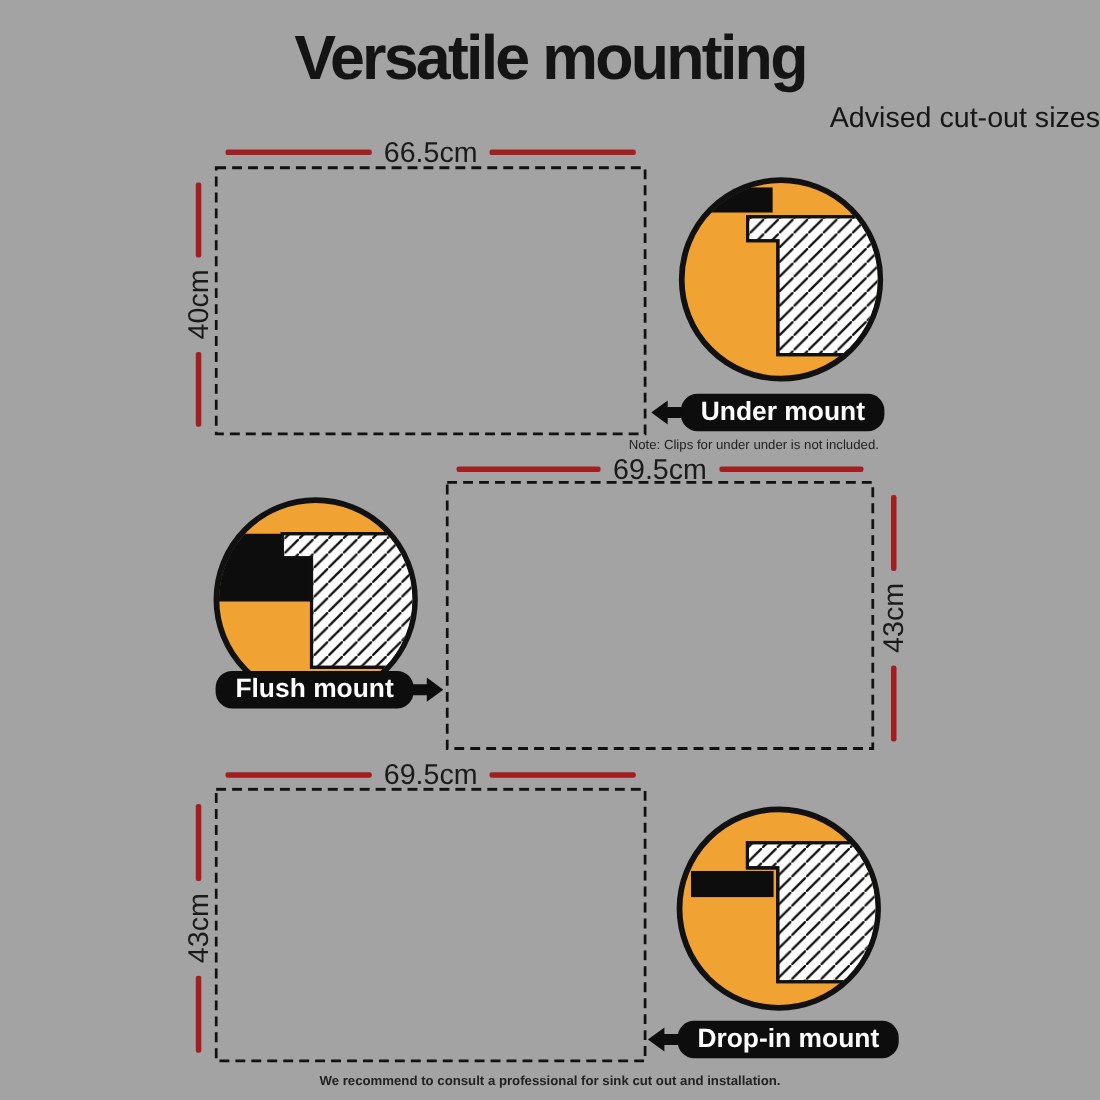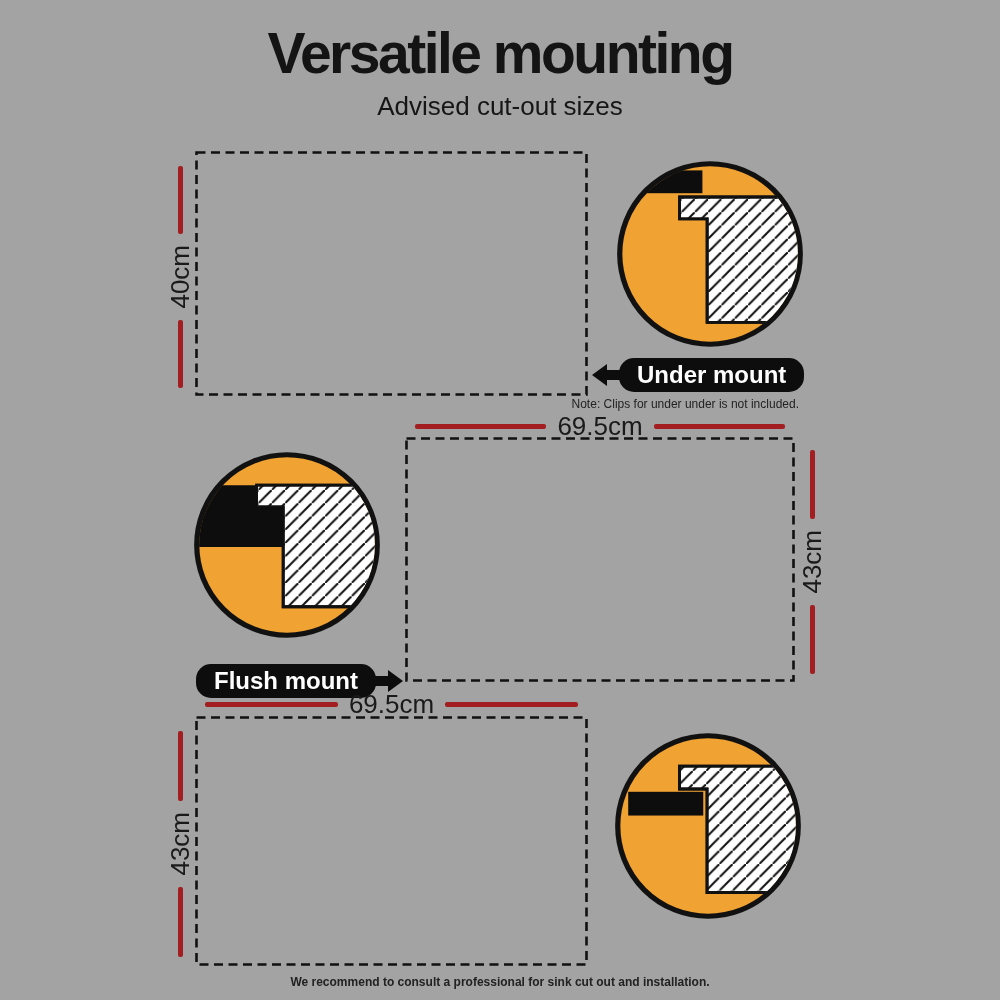--- a/index.html
+++ b/index.html
@@ -1,21 +1,21 @@
 <!DOCTYPE html>
 <html><head>
 <meta charset="utf-8">
 <style>
   html,body{margin:0;padding:0;background:#ffffff;}
   body{font-family:"Liberation Sans","DejaVu Sans",sans-serif;color:#161616;}
   #stage{position:relative;width:1000px;height:1000px;background:#a3a3a3;overflow:hidden;margin:0 auto;}
 
   .title{position:absolute;top:22px;left:0;right:0;text-align:center;
          font-size:57px;font-weight:bold;letter-spacing:-2.5px;color:#141414;line-height:1.1;}
-  .subtitle{position:absolute;top:92px;left:0;right:0;text-align:center;
+  .subtitle{position:absolute;top:92px;left:0;right:0;text-align:right;
             font-size:26px;color:#161616;line-height:1.1;}
 
   .abs{position:absolute;}
 
   
   .dim-h{position:absolute;display:flex;align-items:center;gap:11px;height:18px;}
   .dim-h .seg{flex:1;height:5px;background:var(--accent-red,#A21E21);border-radius:2px;}
   .dim-label{font-size:26px;color:#1a1a1a;line-height:1;white-space:nowrap;}
 
   
@@ -41,20 +41,25 @@
   .black-part{fill:var(--pill-black,#0D0D0D);}
 </style>
 </head>
 <body style="--accent-red: #A21E21; --orange: #F0A233; --ink: #111111; --pill-black: #0D0D0D;">
 
 <div id="stage">
 
   <div class="title">Versatile mounting</div>
   <div class="subtitle">Advised cut-out sizes</div>
 
+  <div class="dim-h" style="left:205px;top:129px;width:373px;">
+    <span class="seg"></span>
+    <span class="dim-label">66.5cm</span>
+    <span class="seg"></span>
+  </div>
 
   <svg class="cutout" style="left:195px;top:151px;" width="393" height="245">
     <rect x="1.5" y="1.5" width="390" height="242" fill="none" stroke="#111" stroke-width="2.6" stroke-dasharray="9 5.5"></rect>
   </svg>
 
   <div class="dim-v" style="left:164px;top:166px;height:222px;">
     <span class="seg"></span>
     <span class="dim-label">40cm</span>
     <span class="seg"></span>
   </div>
@@ -111,21 +116,21 @@
         </clipPath>
     </defs>
     <circle class="icon-circle" cx="100" cy="100" r="95"></circle>
     <g clip-path="url(#clipB)">
       <path d="M68,37 L215,37 L215,165 L96,165 L96,60 L68,60 Z" fill="#ffffff" class="xsec"></path>
       <path d="M68,37 L215,37 L215,165 L96,165 L96,60 L68,60 Z" fill="url(#hatchB)" class="xsec"></path>
       <path class="black-part" d="M0,37 L68,37 L68,60 L96,60 L96,102 L0,102 Z"></path>
     </g>
   </svg>
 
-  <div class="pill-row" style="left:196px;top:664px;text-align:center;">
+  <div class="pill-row" style="left:196px;top:610px;text-align:center;">
     <span class="pill">Flush mount</span>
     <svg class="arrow arrow-right" width="30" height="26" viewBox="0 0 30 26">
       <path d="M30,13 L15,24 L15,18 L0,18 L0,8 L15,8 L15,2 Z"></path>
     </svg>
   </div>
 
   <div class="dim-h" style="left:205px;top:695px;width:373px;">
     <span class="seg"></span>
     <span class="dim-label">69.5cm</span>
     <span class="seg"></span>
@@ -151,16 +156,22 @@
         </clipPath>
     </defs>
     <circle class="icon-circle" cx="100" cy="100" r="95"></circle>
     <g clip-path="url(#clipC)">
       <path d="M70,37 L215,37 L215,170 L99,170 L99,61 L70,61 Z" fill="#ffffff" class="xsec"></path>
       <path d="M70,37 L215,37 L215,170 L99,170 L99,61 L70,61 Z" fill="url(#hatchC)" class="xsec"></path>
       <rect class="black-part" x="16" y="64" width="79" height="25"></rect>
     </g>
   </svg>
 
+  <div class="pill-row" style="left:589px;top:928px;">
+    <svg class="arrow arrow-left" width="30" height="26" viewBox="0 0 30 26">
+      <path d="M0,13 L15,2 L15,8 L30,8 L30,18 L15,18 L15,24 Z"></path>
+    </svg>
+    <span class="pill">Drop-in mount</span>
+  </div>
 
   <div class="footer-note">We recommend to consult a professional for sink cut out and installation.</div>
 
 </div>
 
 </body></html>

